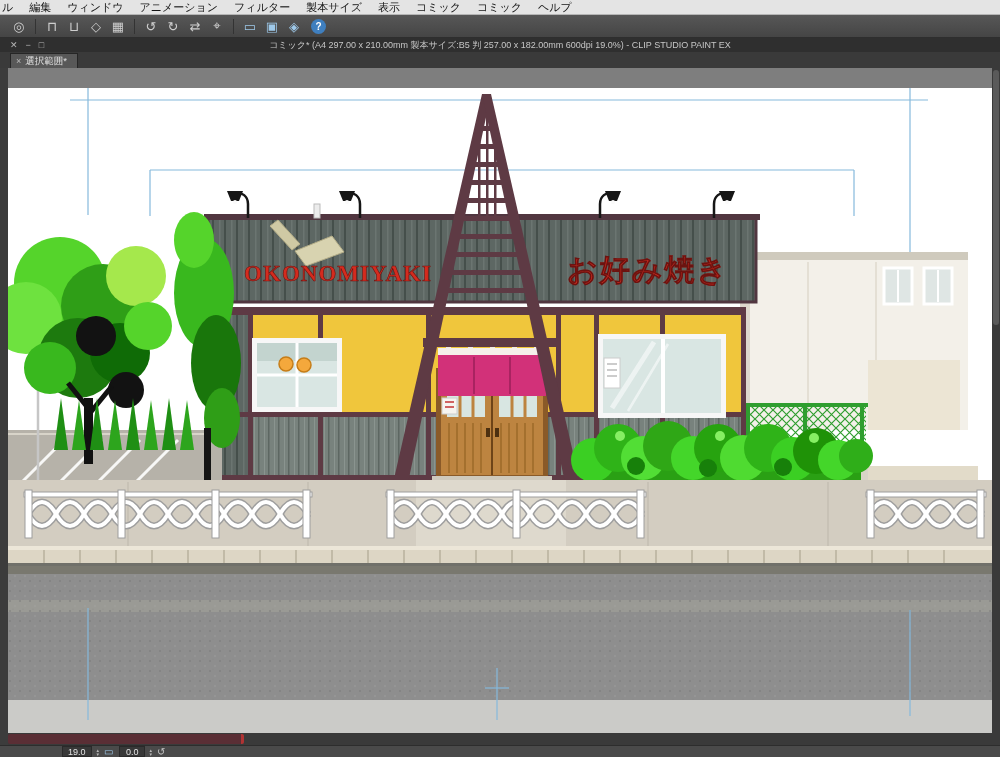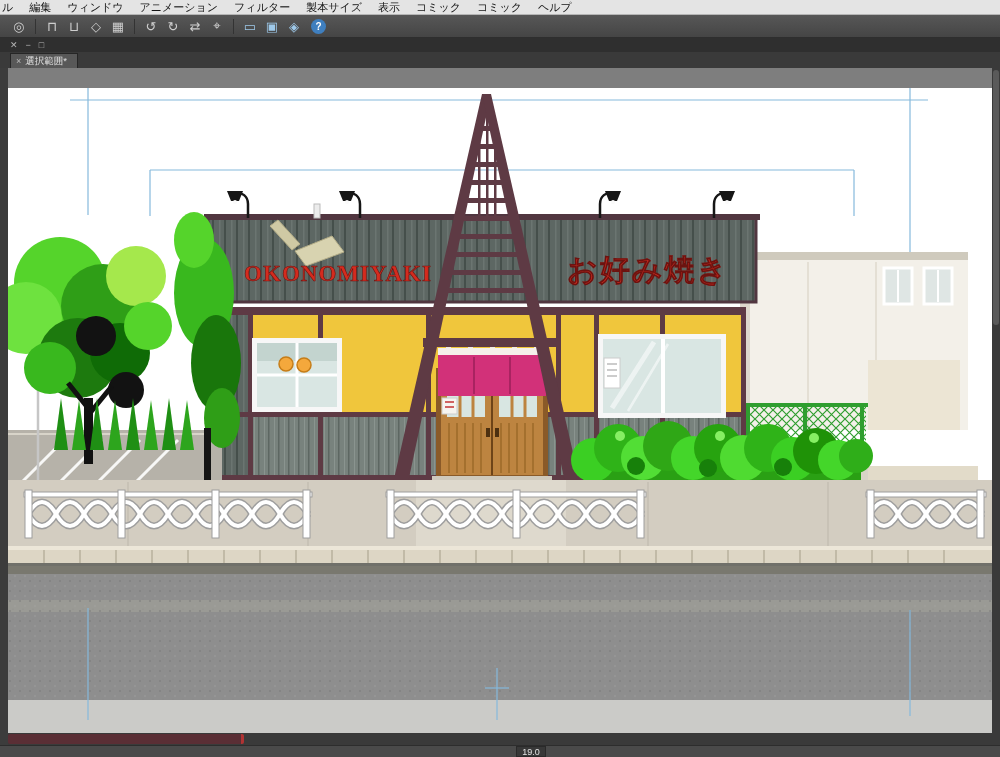--- a/index.html
+++ b/index.html
@@ -43,21 +43,21 @@
   .vscroll { position:absolute; right:0; top:68px; width:8px; height:665px; background:#3a3a3a; }
   .vthumb { position:absolute; top:2px; left:1px; width:6px; height:255px; background:#5a5a5a; border-radius:3px; }
   .hscroll { position:absolute; left:8px; top:733px; width:984px; height:12px; background:#3a3a3a; }
   .hthumb { position:absolute; left:0; top:1px; height:10px; width:236px; background:#5a2e35;
             border-right:3px solid #b03333; border-radius:2px; }
   .corner { position:absolute; right:0; top:733px; width:8px; height:24px; background:#3a3a3a; }
 
   
   .statusbar { position:absolute; left:0; top:745px; right:0; height:12px; background:#4a4a4a;
                border-top:1px solid #2d2d2d; display:flex; align-items:center; gap:5px;
-               padding-left:62px; font-size:9px; color:#cfcfcf;flex-direction:column; }
+               padding-left:62px; font-size:9px; color:#cfcfcf; }
   .val { background:#383838; border:1px solid #2a2a2a; padding:0 5px; height:11px; line-height:10px;
          color:#e2e2e2; min-width:26px; text-align:right; }
   .spin { display:flex; flex-direction:column; font-size:5px; line-height:4px; color:#b8b8b8; }
   .sb-icon { color:#9ec9ea; font-size:10px; line-height:10px; }
   .sb-icon.gray { color:#c4c4c4; }
 </style>
 </head>
 <body>
 
 <div class="menubar">
@@ -91,20 +91,21 @@
   <span class="tool-icon blue">◈</span>
   <span class="tool-icon help">?</span>
 </div>
 
 <div class="titlebar">
   <div class="winbtns">
     <span>✕</span>
     <span>−</span>
     <span>□</span>
   </div>
+  <span>コミック* (A4 297.00 x 210.00mm 製本サイズ:B5 判 257.00 x 182.00mm 600dpi 19.0%) - CLIP STUDIO PAINT EX</span>
 </div>
 
 <div class="tabbar">
   <div class="tab">
     <span class="tclose">×</span>
     <span>選択範囲*</span>
   </div>
 </div>
 
 <div class="left-edge"></div>

